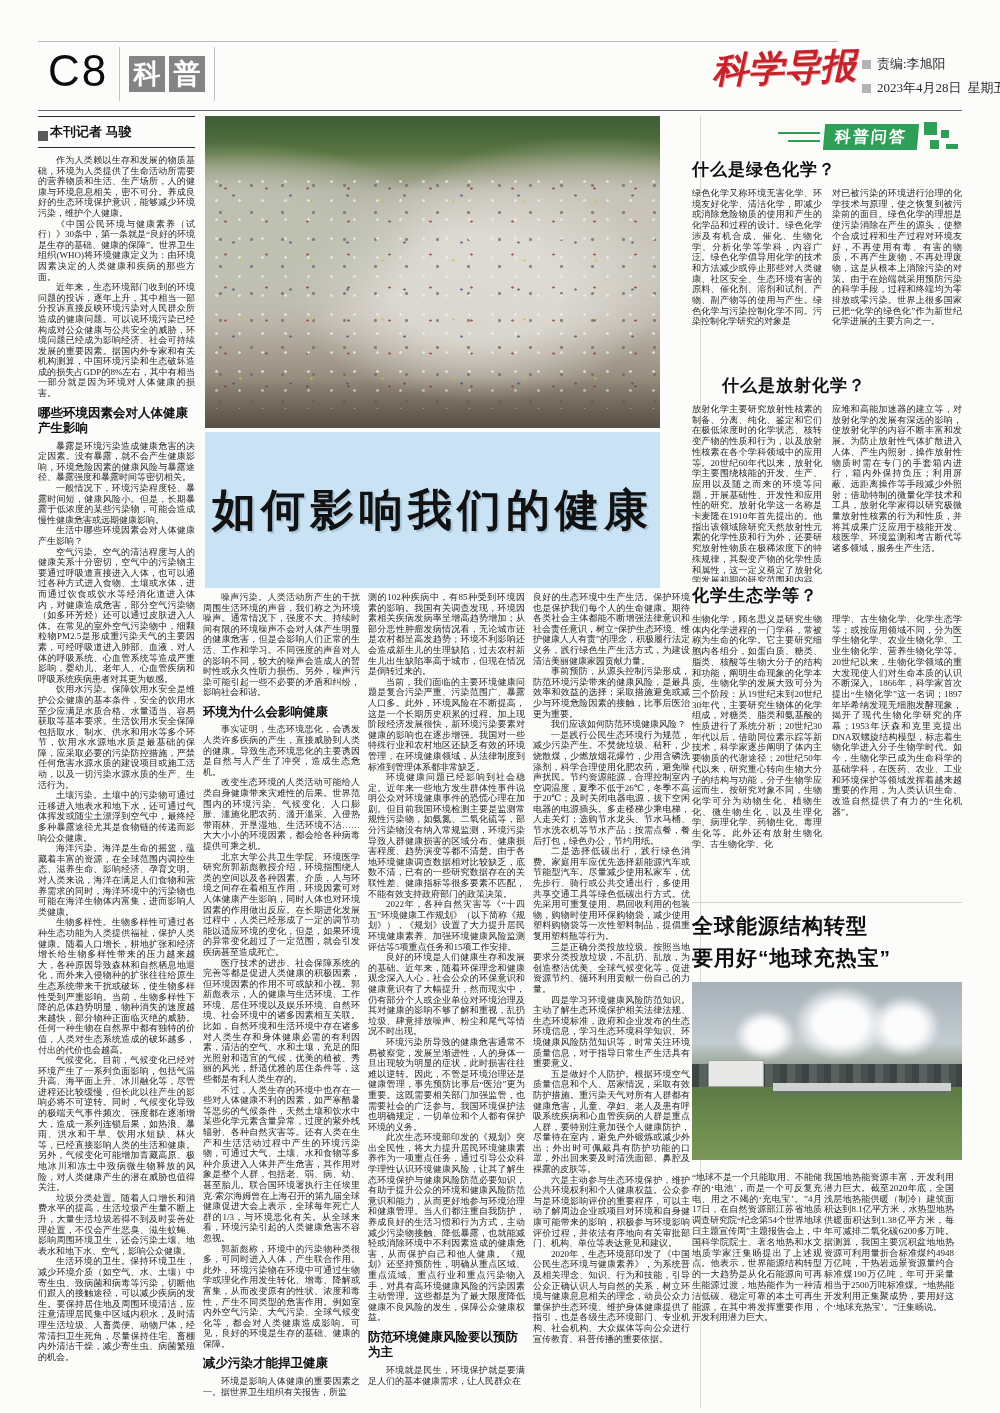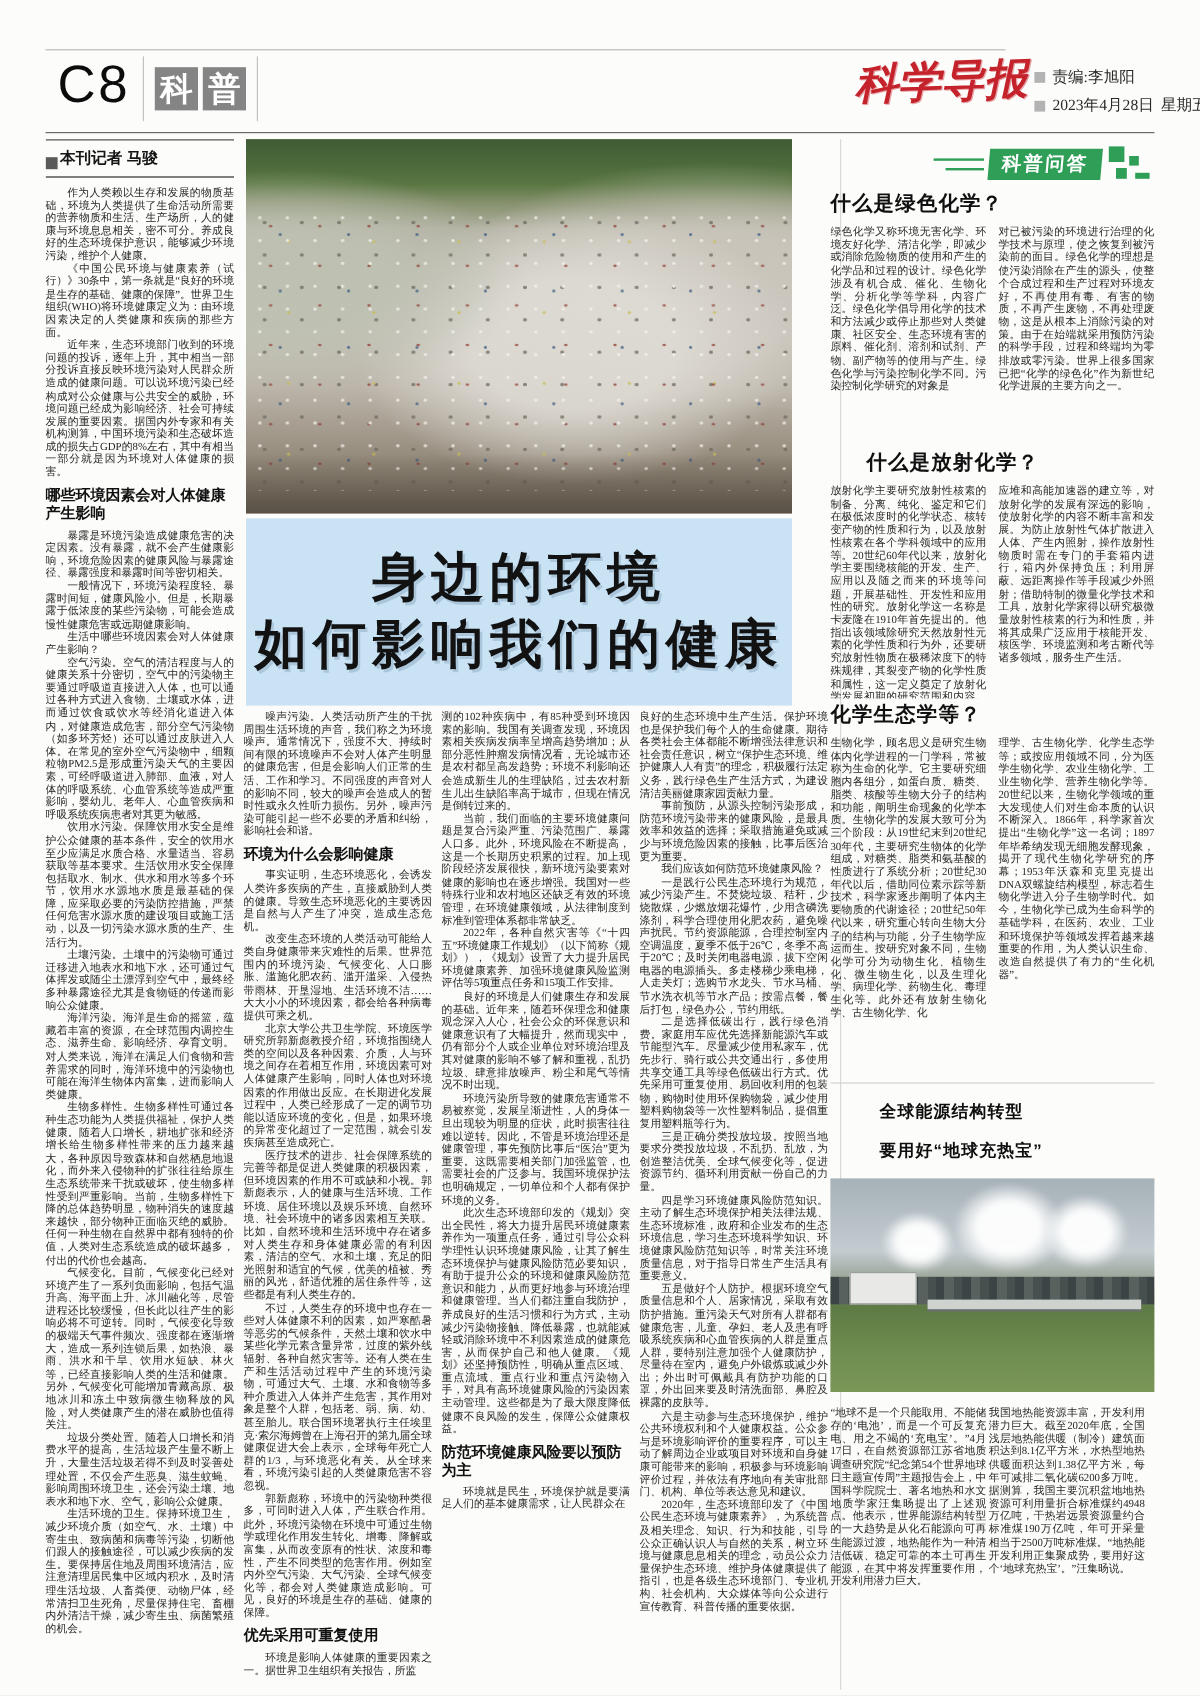--- a/index.html
+++ b/index.html
@@ -64,21 +64,21 @@
             letter-spacing:2px;transform:skewX(-5deg);}
   .badge-sq{position:absolute;background:#2f9e57;}
   .badge-line{position:absolute;height:2px;background:#2f9e57;}
   .qa-q{position:absolute;left:0;font-family:"Liberation Sans","DejaVu Sans",sans-serif;
         font-size:17px;font-weight:700;color:#101010;letter-spacing:1px;}
   .qa-cols{position:absolute;left:0;width:270px;display:flex;gap:10px;overflow:hidden;}
   .qa-cell{width:130px;font-size:9px;line-height:10.7px;text-align:justify;color:#262626;}
   .qa-cell .ind{text-indent:2em;display:inline;}
   .sep-line{position:absolute;left:0;width:270px;height:1px;background:#d2d2ce;}
   .art-title{position:absolute;left:0;font-family:"Liberation Sans","DejaVu Sans",sans-serif;
-             font-size:14px;font-weight:900;color:#0e0e0e;letter-spacing:1px;line-height:32px;margin-left:41px;}
+             font-size:21px;font-weight:900;color:#0e0e0e;letter-spacing:1px;line-height:32px;}
   
   .photo-geo{position:absolute;left:0;top:866px;width:270px;height:178px;overflow:hidden;
     background:linear-gradient(180deg,#a6b1b8 0%,#c3ccd1 34%,#97a294 48%,#5e7a45 60%,#6f8d50 82%,#7a9758 100%);}
   .steam{position:absolute;border-radius:50%;background:radial-gradient(rgba(255,255,255,.95) 0 40%,rgba(255,255,255,0) 72%);filter:blur(2px);}
   .plant-band{position:absolute;left:0;top:46%;width:100%;height:13%;
     background:repeating-linear-gradient(90deg,#3d4446 0 7px,#59615f 7px 15px,#46504e 15px 22px);}
   .geo-tank{position:absolute;left:6%;top:44%;width:20%;height:14%;background:#e8e9e6;border:1px solid #9aa09c;}
   .geo-pipe{position:absolute;left:30%;top:57%;width:66%;height:4%;background:#cfd3cf;box-shadow:0 2px 0 #6a716d;}
   
   .art-cols{position:absolute;left:0;top:1056px;width:270px;height:240px;display:flex;gap:2px;overflow:hidden;}
@@ -134,42 +134,42 @@
         <p class="p">生活环境的卫生。保持环境卫生，减少环境介质（如空气、水、土壤）中寄生虫、致病菌和病毒等污染，切断他们跟人的接触途径，可以减少疾病的发生。要保持居住地及周围环境清洁，应注意清理居民集中区域内积水，及时清理生活垃圾、人畜粪便、动物尸体，经常清扫卫生死角，尽量保持住宅、畜棚内外清洁干燥，减少寄生虫、病菌繁殖的机会。</p>
       </div>
   </div>
 
   <div class="photo-landfill">
     <div class="speckles"></div>
     <div class="trash-shadow"></div>
   </div>
 
   <div class="head-box">
-    <div class="head-line">身边的环境</div>
     <div class="head-line">如何影响我们的健康</div>
   </div>
 
   <div class="col" style="left:203px;top:592px;height:815px;">
     <div>
         <p class="p">噪声污染。人类活动所产生的干扰周围生活环境的声音，我们称之为环境噪声。通常情况下，强度不大、持续时间有限的环境噪声不会对人体产生明显的健康危害，但是会影响人们正常的生活、工作和学习。不同强度的声音对人的影响不同，较大的噪声会造成人的暂时性或永久性听力损伤。另外，噪声污染可能引起一些不必要的矛盾和纠纷，影响社会和谐。</p>
         <h3 class="h">环境为什么会影响健康</h3>
         <p class="p">事实证明，生态环境恶化，会诱发人类许多疾病的产生，直接威胁到人类的健康。导致生态环境恶化的主要诱因是自然与人产生了冲突，造成生态危机。</p>
         <p class="p">改变生态环境的人类活动可能给人类自身健康带来灾难性的后果。世界范围内的环境污染、气候变化、人口膨胀、滥施化肥农药、滥开滥采、入侵热带雨林、开垦湿地、生活环境不洁……大大小小的环境因素，都会给各种病毒提供可乘之机。</p>
         <p class="p">北京大学公共卫生学院、环境医学研究所郭新彪教授介绍，环境指围绕人类的空间以及各种因素、介质，人与环境之间存在着相互作用，环境因素可对人体健康产生影响，同时人体也对环境因素的作用做出反应。在长期进化发展过程中，人类已经形成了一定的调节功能以适应环境的变化，但是，如果环境的异常变化超过了一定范围，就会引发疾病甚至造成死亡。</p>
         <p class="p">医疗技术的进步、社会保障系统的完善等都是促进人类健康的积极因素，但环境因素的作用不可或缺和小视。郭新彪表示，人的健康与生活环境、工作环境、居住环境以及娱乐环境、自然环境、社会环境中的诸多因素相互关联。比如，自然环境和生活环境中存在诸多对人类生存和身体健康必需的有利因素，清洁的空气、水和土壤，充足的阳光照射和适宜的气候，优美的植被、秀丽的风光，舒适优雅的居住条件等，这些都是有利人类生存的。</p>
         <p class="p">不过，人类生存的环境中也存在一些对人体健康不利的因素，如严寒酷暑等恶劣的气候条件，天然土壤和饮水中某些化学元素含量异常，过度的紫外线辐射、各种自然灾害等。还有人类在生产和生活活动过程中产生的环境污染物，可通过大气、土壤、水和食物等多种介质进入人体并产生危害，其作用对象是整个人群，包括老、弱、病、幼、甚至胎儿。联合国环境署执行主任埃里克·索尔海姆曾在上海召开的第九届全球健康促进大会上表示，全球每年死亡人群的1/3，与环境恶化有关。从全球来看，环境污染引起的人类健康危害不容忽视。</p>
         <p class="p">郭新彪称，环境中的污染物种类很多，可同时进入人体，产生联合作用。此外，环境污染物在环境中可通过生物学或理化作用发生转化、增毒、降解或富集，从而改变原有的性状、浓度和毒性，产生不同类型的危害作用。例如室内外空气污染、大气污染、全球气候变化等，都会对人类健康造成影响。可见，良好的环境是生存的基础、健康的保障。</p>
-        <h3 class="h">优先采用可重复使用</h3>
+        <h3 class="h">减少污染才能捍卫健康</h3>
         <p class="p">环境是影响人体健康的重要因素之一。据世界卫生组织有关报告，所监</p>
       </div>
   </div>
   <div class="col" style="left:368px;top:592px;height:815px;">
     <div>
         <p class="pc">测的102种疾病中，有85种受到环境因素的影响。我国有关调查发现，环境因素相关疾病发病率呈增高趋势增加；从部分恶性肿瘤发病情况看，无论城市还是农村都呈高发趋势；环境不利影响还会造成新生儿的生理缺陷，过去农村新生儿出生缺陷率高于城市，但现在情况是倒转过来的。</p>
         <p class="p">当前，我们面临的主要环境健康问题是复合污染严重、污染范围广、暴露人口多。此外，环境风险在不断提高，这是一个长期历史积累的过程。加上现阶段经济发展很快，新环境污染要素对健康的影响也在逐步增强。我国对一些特殊行业和农村地区还缺乏有效的环境管理，在环境健康领域，从法律制度到标准到管理体系都非常缺乏。</p>
+        <p class="p">环境健康问题已经影响到社会稳定。近年来一些地方发生群体性事件说明公众对环境健康事件的恐慌心理在加剧。但目前我国环境检测主要是监测常规性污染物，如氨氮、二氧化硫等，部分污染物没有纳入常规监测，环境污染导致人群健康损害的区域分布、健康损害程度、趋势演变等都不清楚。由于各地环境健康调查数据相对比较缺乏，底数不清，已有的一些研究数据存在的关联性差、健康指标等很多要素不匹配，不能有效支持政府部门的政策决策。</p>
         <p class="p">2022年，各种自然灾害等《“十四五”环境健康工作规划》（以下简称《规划》），《规划》设置了大力提升居民环境健康素养、加强环境健康风险监测评估等5项重点任务和15项工作安排。</p>
         <p class="p">良好的环境是人们健康生存和发展的基础。近年来，随着环保理念和健康观念深入人心，社会公众的环保意识和健康意识有了大幅提升，然而现实中，仍有部分个人或企业单位对环境治理及其对健康的影响不够了解和重视，乱扔垃圾、肆意排放噪声、粉尘和尾气等情况不时出现。</p>
         <p class="p">环境污染所导致的健康危害通常不易被察觉，发展呈渐进性，人的身体一旦出现较为明显的症状，此时损害往往难以逆转。因此，不管是环境治理还是健康管理，事先预防比事后“医治”更为重要。这既需要相关部门加强监管，也需要社会的广泛参与。我国环境保护法也明确规定，一切单位和个人都有保护环境的义务。</p>
         <p class="p">此次生态环境部印发的《规划》突出全民性，将大力提升居民环境健康素养作为一项重点任务，通过引导公众科学理性认识环境健康风险，让其了解生态环境保护与健康风险防范必要知识，有助于提升公众的环境和健康风险防范意识和能力，从而更好地参与环境治理和健康管理。当人们都注重自我防护，养成良好的生活习惯和行为方式，主动减少污染物接触、降低暴露，也就能减轻或消除环境中不利因素造成的健康危害，从而保护自己和他人健康。《规划》还坚持预防性，明确从重点区域、重点流域、重点行业和重点污染物入手，对具有高环境健康风险的污染因素主动管理。这些都是为了最大限度降低健康不良风险的发生，保障公众健康权益。</p>
         <h3 class="h">防范环境健康风险要以预防为主</h3>
         <p class="p">环境就是民生，环境保护就是要满足人们的基本健康需求，让人民群众在</p>
       </div>
   </div>
   <div class="col" style="left:533px;top:592px;height:815px;">
     <div>

